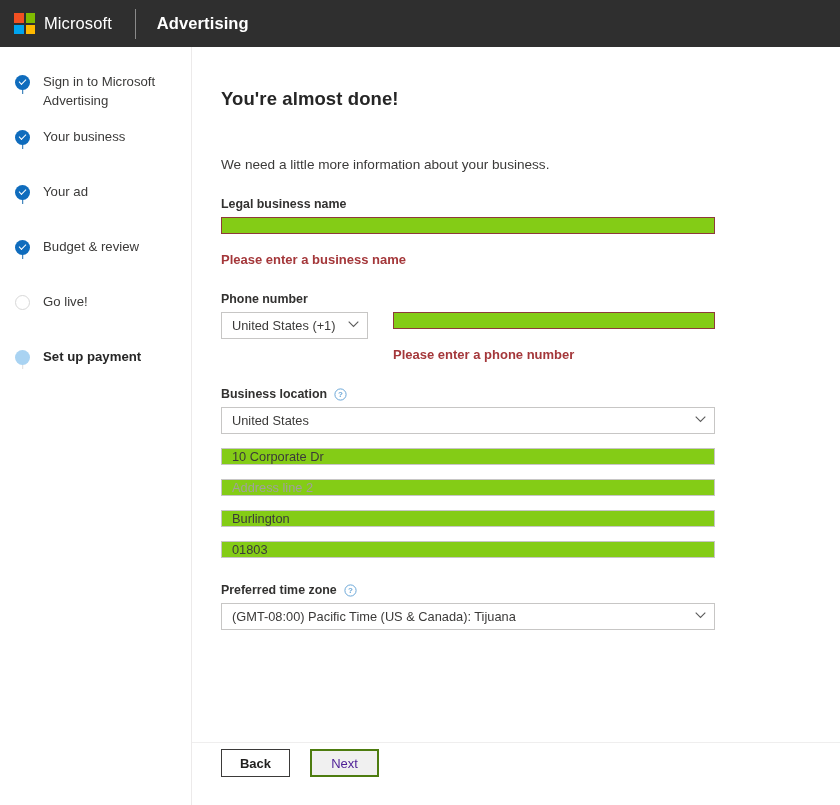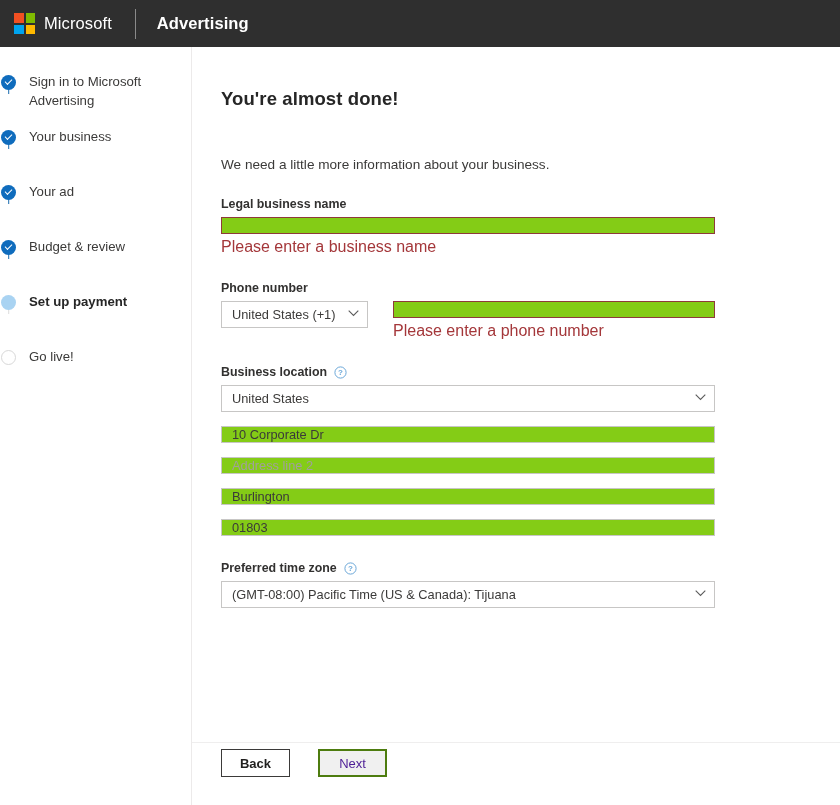--- a/index.html
+++ b/index.html
@@ -71,20 +71,21 @@
     width: 192px;
     flex: none;
     border-right: 1px solid #eceaea;
     padding-top: 26px;
     background: #ffffff;
   }
 
   
   .steps {
     position: relative;
+    padding-left: 14px;
   }
   .step {
     position: relative;
     display: flex;
     align-items: flex-start;
     min-height: 55px;
   }
   .step:last-child { min-height: 24px; }
   .marker-col {
     width: 17px;
@@ -195,22 +196,23 @@
     padding: 0 10px;
     outline: none;
     display: block;
   }
   .txt::placeholder { color: #a19f9d; }
   .txt.err {
     border: 1.3px solid #8e3a3a;
   }
   .err-msg {
     color: #a4373a;
-    font-size: 16px;
-    margin-top: 4px;
+    font-size: 13px;
+    margin-top: 18px;
+    font-weight: bold;
   }
 
   .sel-wrap {
     position: relative;
     width: 494px;
     height: 27px;
     display: block;
   }
   .sel-wrap.narrow { width: 147px; }
   .sel {
@@ -254,21 +256,21 @@
     right: 0;
     top: 742px;
     height: 1px;
     background: #efeeee;
   }
   .footer {
     position: absolute;
     left: 221px;
     top: 749px;
     display: flex;
-    gap: 28px;
+    gap: 20px;
   }
   .btn {
     font-family: "Liberation Sans", sans-serif;
     font-size: 13px;
     height: 28px;
     min-width: 69px;
     padding: 0 16px;
     cursor: pointer;
   }
   .btn-back {
@@ -331,31 +333,31 @@
       <div class="step">
         <div class="marker-col">
           <div class="marker done"></div>
           <div class="connector"></div>
         </div>
         <div class="step-label">Budget &amp; review</div>
       </div>
 
       <div class="step">
         <div class="marker-col">
+          <div class="marker todo"></div>
+        </div>
+        <div class="step-label">Go live!</div>
+      </div>
+
+      <div class="step">
+        <div class="marker-col">
           <div class="marker current"></div>
           <div class="connector faint"></div>
         </div>
         <div class="step-label bold">Set up payment</div>
-      </div>
-
-      <div class="step">
-        <div class="marker-col">
-          <div class="marker todo"></div>
-        </div>
-        <div class="step-label">Go live!</div>
       </div>
 
     </div>
   </div>
 
   <div class="main">
 
     <div class="page-title">You're almost done!</div>
     <div class="intro">We need a little more information about your business.</div>
 

